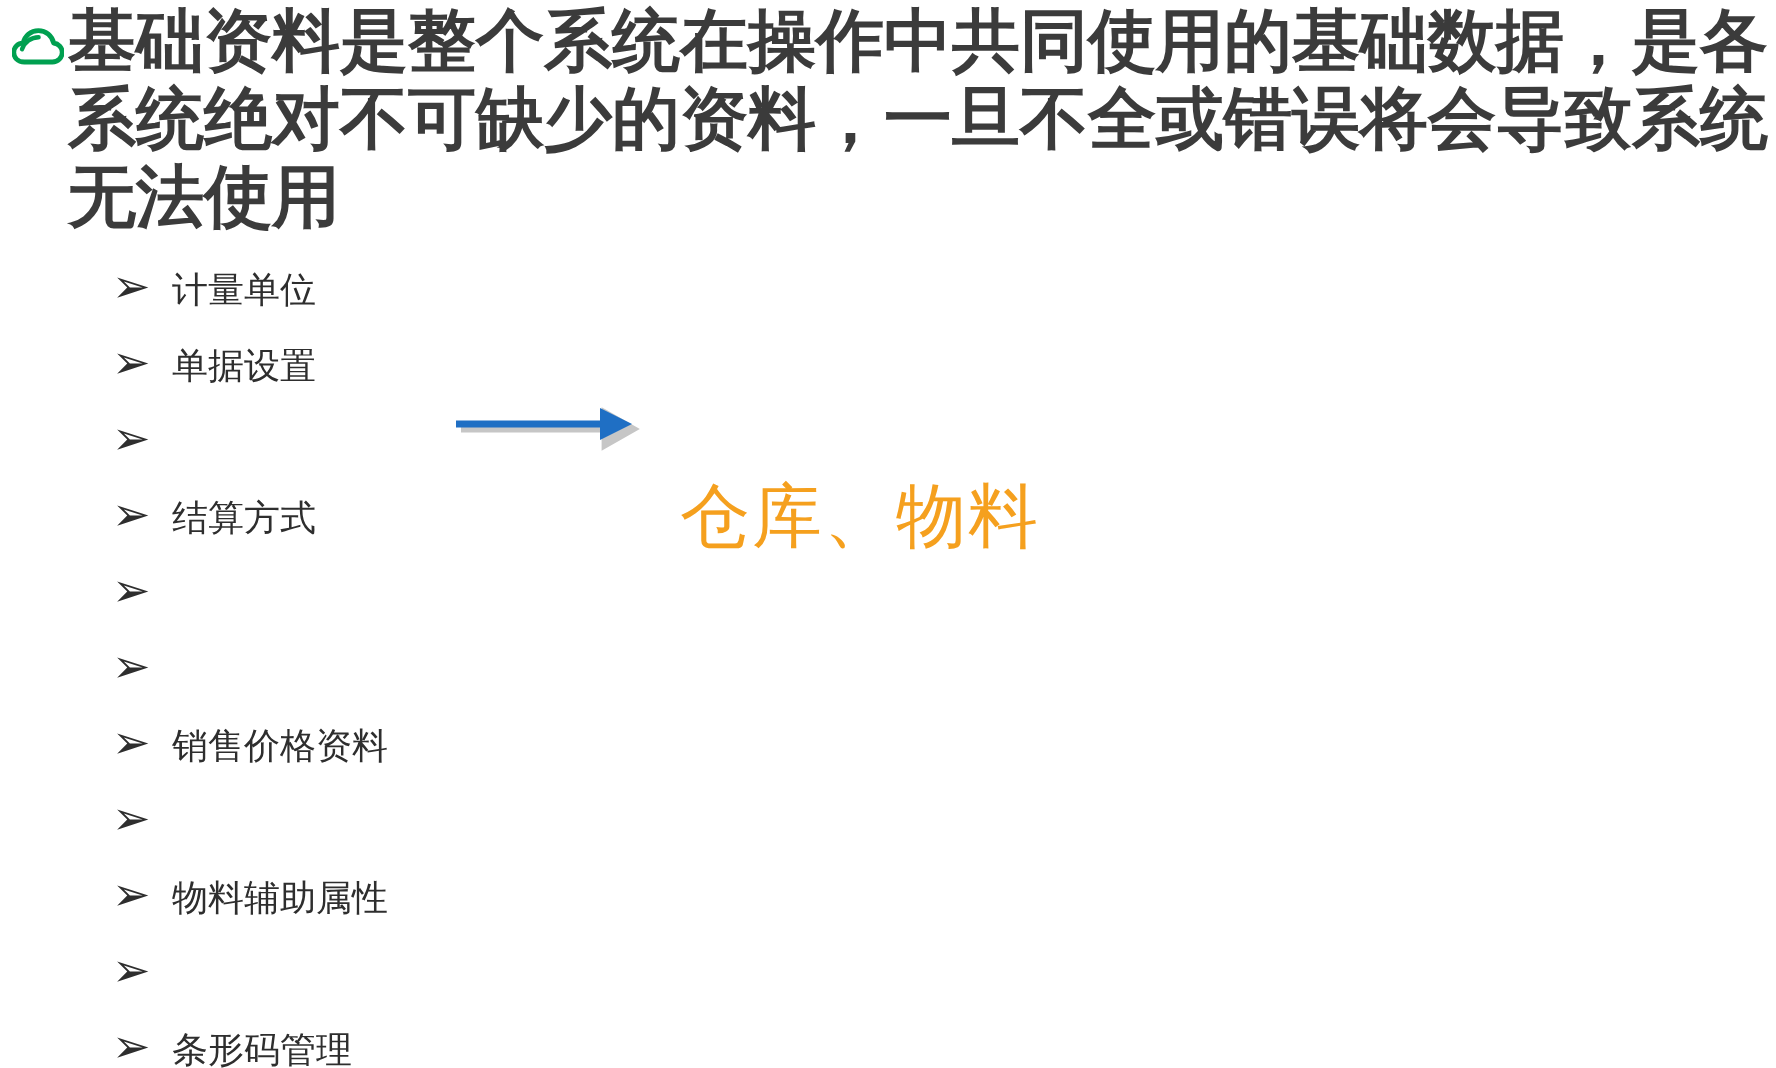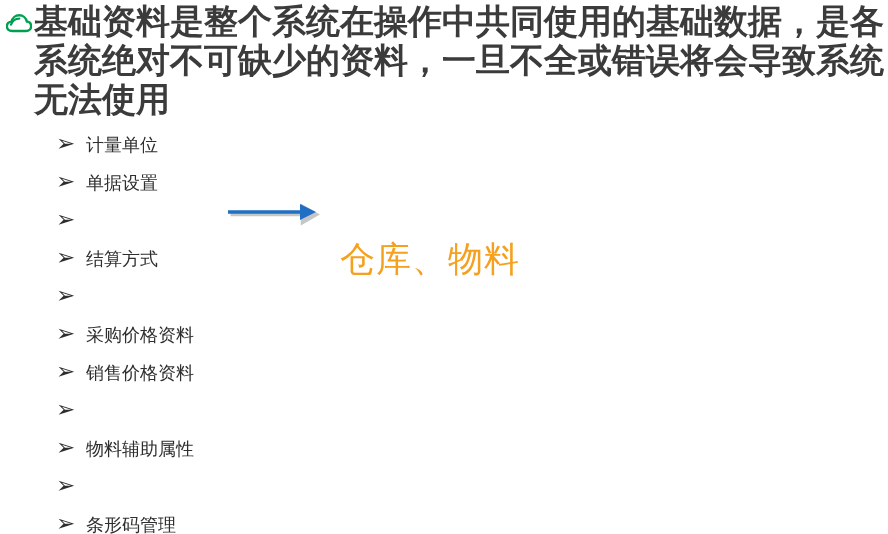--- a/index.html
+++ b/index.html
@@ -150,21 +150,20 @@
     </li>
     <li class="l2-item">
       <span class="l2-marker">➢</span>
       <span class="l2-label">结算方式</span>
     </li>
     <li class="l2-item">
       <span class="l2-marker">➢</span>
     </li>
     <li class="l2-item">
       <span class="l2-marker">➢</span>
-      <span class="l2-label">采购价格资料</span>
     </li>
     <li class="l2-item">
       <span class="l2-marker">➢</span>
       <span class="l2-label">销售价格资料</span>
     </li>
     <li class="l2-item">
       <span class="l2-marker">➢</span>
     </li>
     <li class="l2-item">
       <span class="l2-marker">➢</span>

